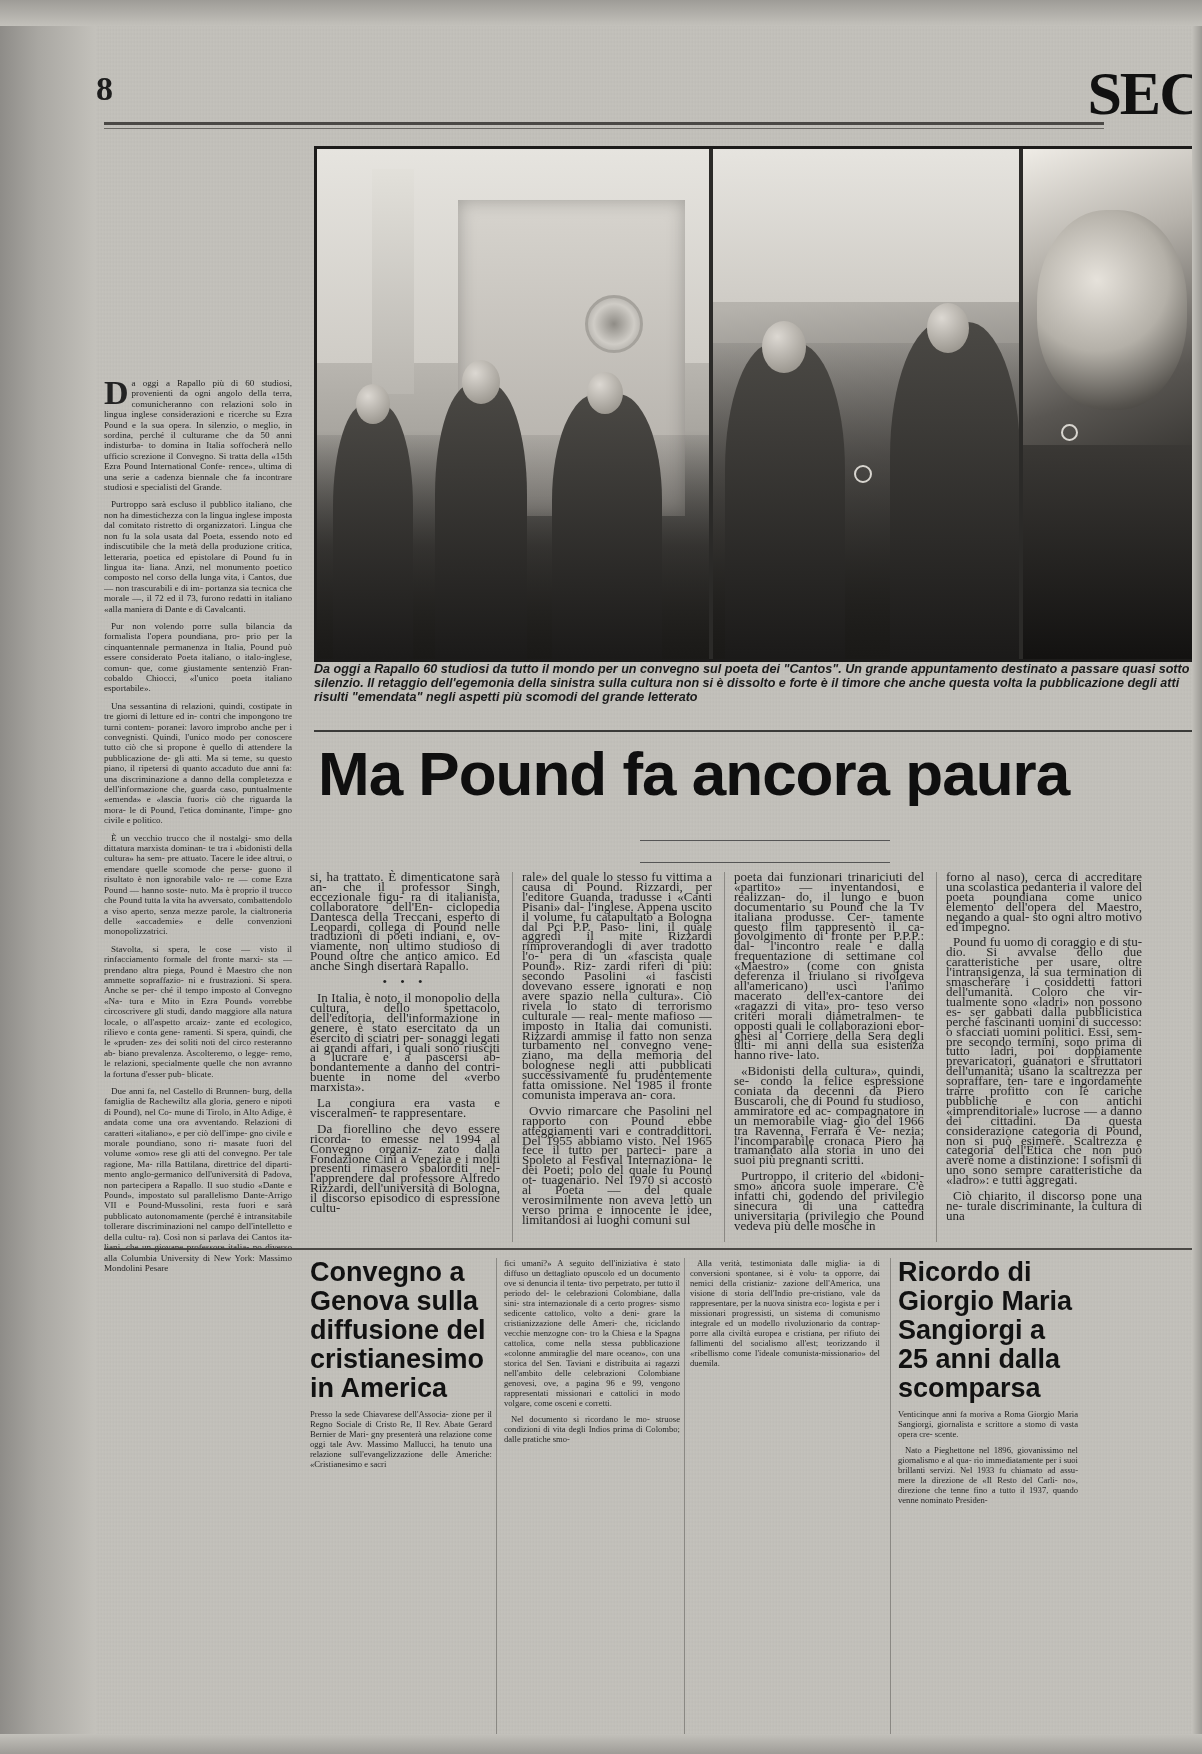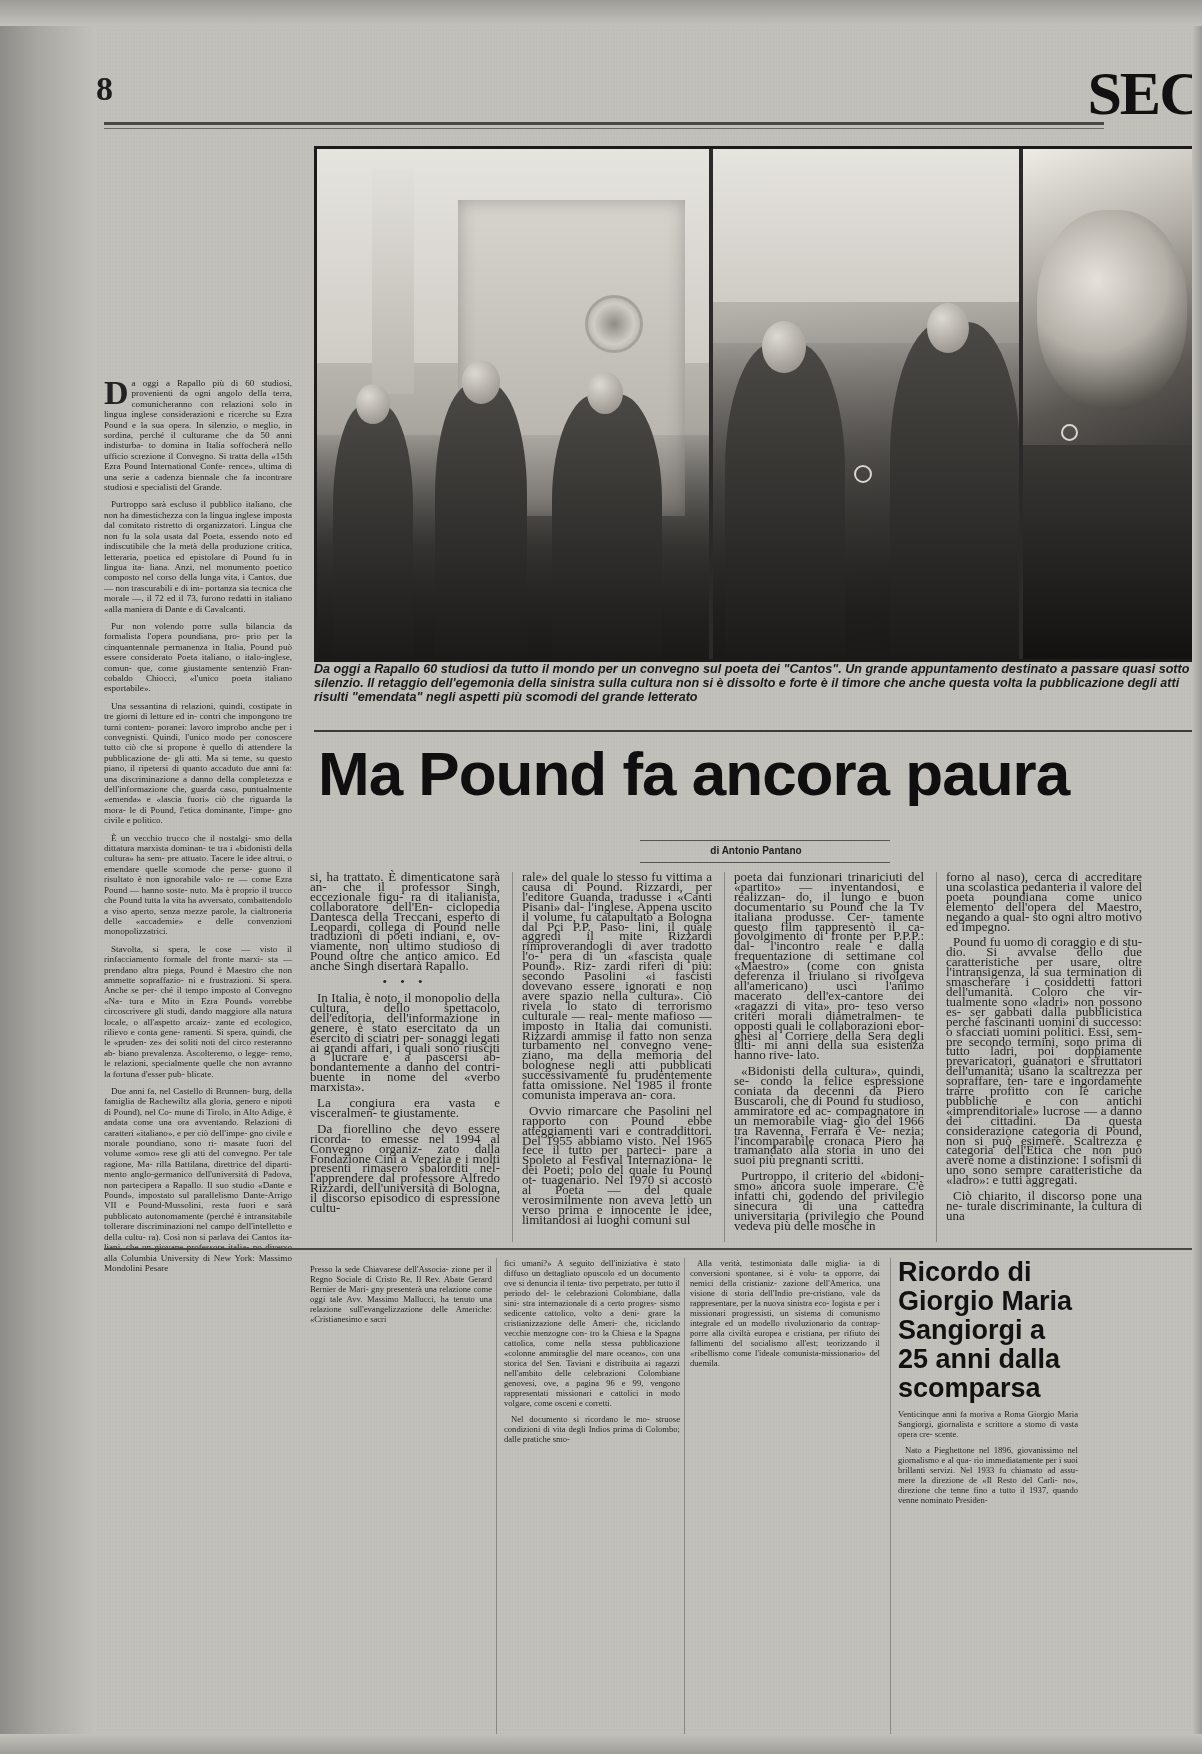--- a/index.html
+++ b/index.html
@@ -263,33 +263,32 @@
       <div class="portrait-body"></div>
       <div class="dot" style="left:22%;top:54%;width:13px;height:13px;"></div>
     </div>
   </div>
 
   <div class="caption">Da oggi a Rapallo 60 studiosi da tutto il mondo per un convegno sul poeta dei "Cantos". Un grande appuntamento destinato a passare quasi sotto silenzio. Il retaggio dell'egemonia della sinistra sulla cultura non si è dissolto e forte è il timore che anche questa volta la pubblicazione degli atti risulti "emendata" negli aspetti più scomodi del grande letterato</div>
   <div class="cap-rule"></div>
 
   <div class="headline">Ma Pound fa ancora paura</div>
   <div class="byline-rule-a"></div>
-  <div class="byline">di Antonio Pantano</div>
   <div class="byline-rule-b"></div>
 
   <div class="bodycols">
     <div class="seprule" style="left:202px;"></div>
     <div class="seprule" style="left:414px;"></div>
     <div class="seprule" style="left:626px;"></div>
 
     <div class="bcol b1">
       <p class="first">si, ha trattato. È dimenticatone sarà an- che il professor Singh, eccezionale figu- ra di italianista, collaboratore dell'En- ciclopedia Dantesca della Treccani, esperto di Leopardi, collega di Pound nelle traduzioni di poeti indiani, e, ov- viamente, non ultimo studioso di Pound oltre che antico amico. Ed anche Singh disertarà Rapallo.</p>
       <div class="dots">• • •</div>
       <p>In Italia, è noto, il monopolio della cultura, dello spettacolo, dell'editoria, dell'informazione in genere, è stato esercitato da un esercito di sciatri per- sonaggi legati ai grandi affari, i quali sono riusciti a lucrare e a pascersi ab- bondantemente a danno del contri- buente in nome del «verbo marxista».</p>
-      <p>La congiura era vasta e visceralmen- te giustamente.</p>
+      <p>La congiura era vasta e visceralmen- te rappresentare.</p>
       <p>Da fiorellino che devo essere ricorda- to emesse nel 1994 al Convegno organiz- zato dalla Fondazione Cini a Venezia e i molti presenti rimasero sbalorditi nel- l'apprendere dal professore Alfredo Rizzardi, dell'università di Bologna, il discorso episodico di espressione cultu-</p>
     </div>
 
     <div class="bcol b2">
       <p class="first">rale» del quale lo stesso fu vittima a causa di Pound. Rizzardi, per l'editore Guanda, tradusse i «Canti Pisani» dal- l'inglese. Appena uscito il volume, fu catapultato a Bologna dal Pci P.P. Paso- lini, il quale aggredì il mite Rizzardi rimproverandogli di aver tradotto l'o- pera di un «fascista quale Pound». Riz- zardi riferì di più: secondo Pasolini «i fascisti dovevano essere ignorati e non avere spazio nella cultura». Ciò rivela lo stato di terrorismo culturale — real- mente mafioso — imposto in Italia dai comunisti. Rizzardi ammise il fatto non senza turbamento nel convegno vene- ziano, ma della memoria del bolognese negli atti pubblicati successivamente fu prudentemente fatta omissione. Nel 1985 il fronte comunista imperava an- cora.</p>
       <p>Ovvio rimarcare che Pasolini nel rapporto con Pound ebbe atteggiamenti vari e contraddittori. Del 1955 abbiamo visto. Nel 1965 fece il tutto per parteci- pare a Spoleto al Festival Internaziona- le dei Poeti; polo del quale fu Pound ot- tuagenario. Nel 1970 si accostò al Poeta — del quale verosimilmente non aveva letto un verso prima e innocente le idee, limitandosi ai luoghi comuni sul</p>
     </div>
 
     <div class="bcol b3">
       <p class="first">poeta dai funzionari trinariciuti del «partito» — inventandosi, e realizzan- do, il lungo e buon documentario su Pound che la Tv italiana produsse. Cer- tamente questo film rappresentò il ca- povolgimento di fronte per P.P.P.: dal- l'incontro reale e dalla frequentazione di settimane col «Maestro» (come con gnista deferenza il friulano si rivolgeva all'americano) uscì l'animo macerato dell'ex-cantore dei «ragazzi di vita» pro- teso verso criteri morali diametralmen- te opposti quali le collaborazioni ebor- ghesi al Corriere della Sera degli ulti- mi anni della sua esistenza hanno rive- lato.</p>
@@ -300,20 +299,21 @@
     <div class="bcol b4">
       <p class="first">forno al naso), cerca di accreditare una scolastica pedanteria il valore del poeta poundiana come unico elemento dell'opera del Maestro, negando a qual- sto ogni altro motivo ed impegno.</p>
       <p>Pound fu uomo di coraggio e di stu- dio. Si avvalse dello due caratteristiche per usare, oltre l'intransigenza, la sua termination di smascherare i cosiddetti fattori dell'umanità. Coloro che vir- tualmente sono «ladri» non possono es- ser gabbati dalla pubblicistica perché fascinanti uomini di successo: o sfacciati uomini politici. Essi, sem- pre secondo termini, sono prima di tutto ladri, poi doppiamente prevaricatori, guanatori e sfruttatori dell'umanità; usano la scaltrezza per sopraffare, ten- tare e ingordamente trarre profitto con le cariche pubbliche e con antichi «imprenditoriale» lucrose — a danno dei cittadini. Da questa considerazione categoria di Pound, non si può esimere. Scaltrezza e categoria dell'Etica che non può avere nome a distinzione: I sofismi di uno sono sempre caratteristiche da «ladro»: e tutti aggregati.</p>
       <p>Ciò chiarito, il discorso pone una ne- turale discriminante, la cultura di una</p>
     </div>
   </div>
 
   <div class="rule-bot"></div>
 
   <div class="bot bot1">
+    <div class="bot-head">Convegno a Genova sulla diffusione del cristianesimo in America</div>
     <div class="bot-body">
       <p class="first">Presso la sede Chiavarese dell'Associa- zione per il Regno Sociale di Cristo Re, Il Rev. Abate Gerard Bernier de Mari- gny presenterà una relazione come oggi tale Avv. Massimo Mallucci, ha tenuto una relazione sull'evangelizzazione delle Americhe: «Cristianesimo e sacri</p>
     </div>
   </div>
 
   <div class="bot bot2">
     <div class="bot-body" style="margin-top:0;">
       <p class="first it">fici umani?» A seguito dell'iniziativa è stato diffuso un dettagliato opuscolo ed un documento ove si denuncia il tenta- tivo perpetrato, per tutto il periodo del- le celebrazioni Colombiane, dalla sini- stra internazionale di a certo progres- sismo sedicente cattolico, volto a deni- grare la cristianizzazione delle Ameri- che, riciclando vecchie menzogne con- tro la Chiesa e la Spagna cattolica, come nella stessa pubblicazione «colonne ammiraglie del mare oceano», con una storica del Sen. Taviani e distribuita ai ragazzi nell'ambito delle celebrazioni Colombiane genovesi, ove, a pagina 96 e 99, vengono rappresentati missionari e cattolici in modo volgare, come osceni e corretti.</p>
       <p>Nel documento si ricordano le mo- struose condizioni di vita degli Indios prima di Colombo; dalle pratiche smo-</p>
     </div>

